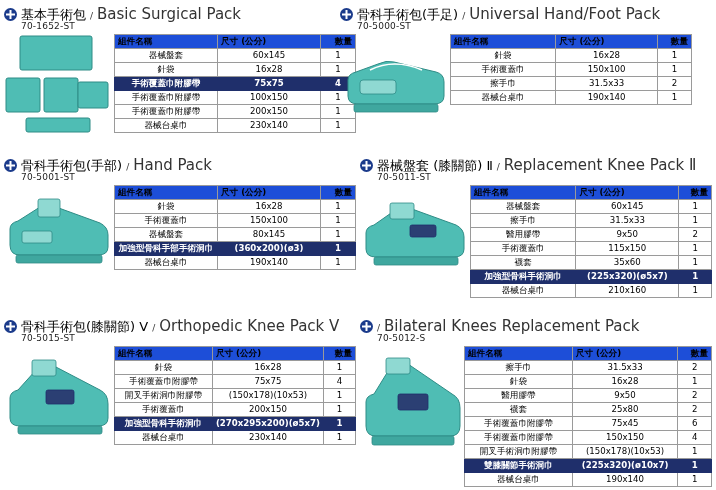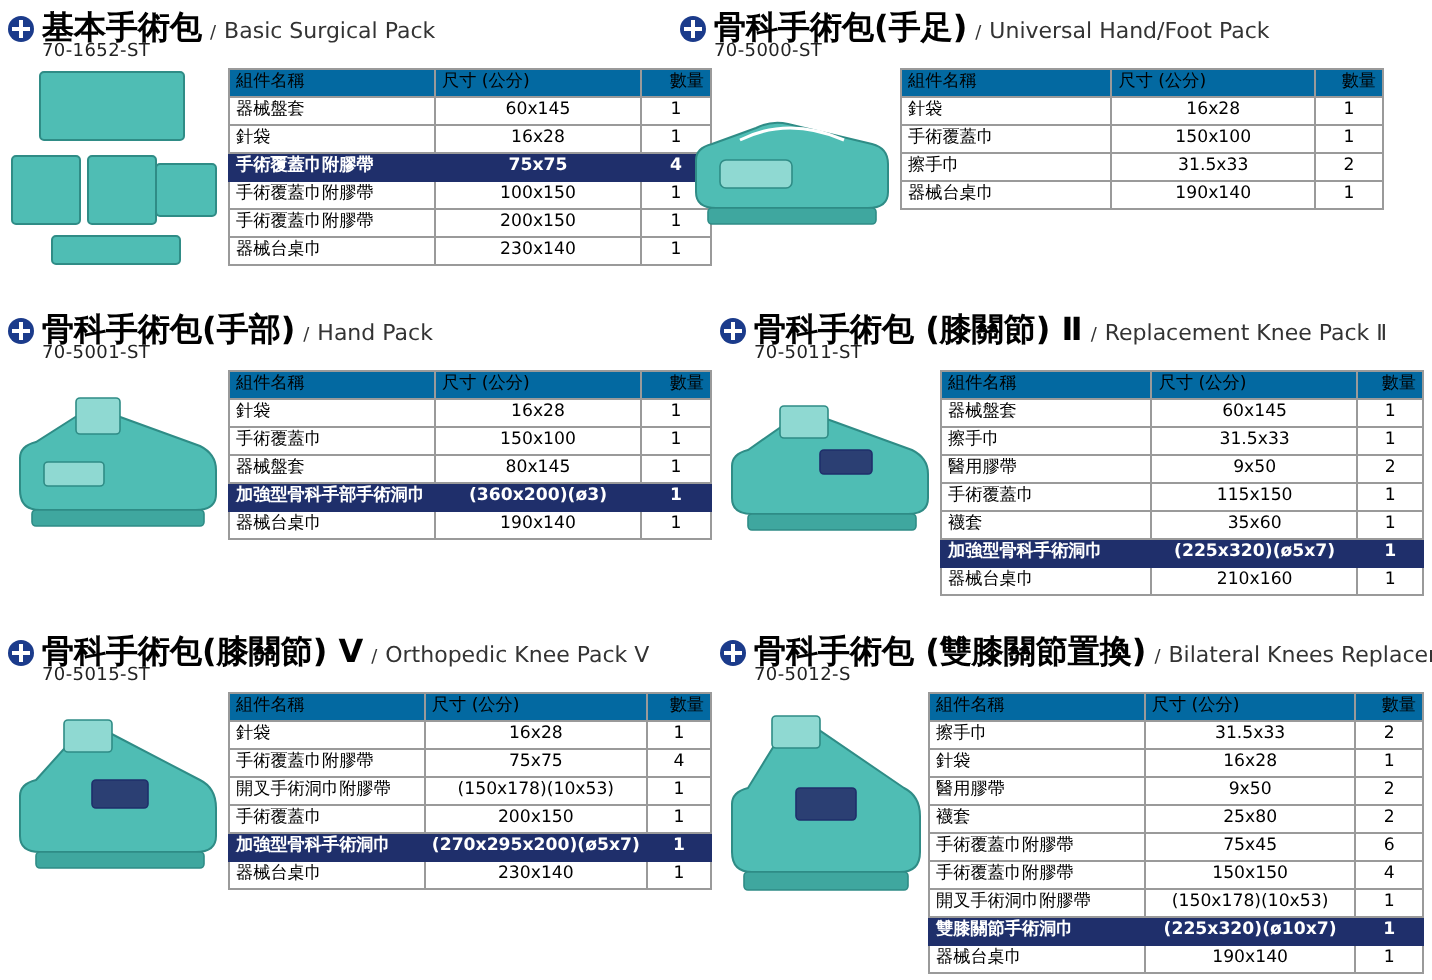--- a/index.html
+++ b/index.html
@@ -31,27 +31,27 @@
     white-space: nowrap;
   }
   .cross-icon {
     width: 13px;
     height: 13px;
     flex: 0 0 13px;
     position: relative;
     top: 2px;
   }
   .title-zh {
-    font-size: 16px;
-    font-weight: bold;
+    font-size: 13px;
+    font-weight: normal;
     letter-spacing: 0px;
     color: #000;
   }
   .title-en {
-    font-size: 11px;
+    font-size: 15px;
     color: #333;
     font-weight: normal;
   }
   .slash {
     font-size: 9px;
     color: #333;
   }
   .code {
     font-size: 9px;
     color: #222;
@@ -75,29 +75,29 @@
   }
   table.spec th, table.spec td {
     border: 1px solid #9a9a9a;
     padding: 0 3px;
     height: 13px;
     line-height: 13px;
     white-space: nowrap;
     overflow: hidden;
   }
   table.spec thead th {
-    background: #0369a1;
-    font-weight: normal;
+    background: #1d4ed8;
+    font-weight: bold;
     font-size: 8.6px;
     text-align: left;
     color: #000;
   }
   table.spec thead th.c-size { text-align: left; }
   table.spec thead th.c-qty { text-align: right; }
-  td.c-name { text-align: left; }
+  td.c-name { text-align: center; }
   td.c-size { text-align: center; }
   td.c-qty  { text-align: center; }
   tr.hl td {
     background: #1f2f6b;
     color: #ffffff;
     font-weight: bold;
     border-color: #1f2f6b;
   }
   
   .w-name { width: 96px; }
@@ -306,21 +306,21 @@
 
   <div class="panel" style="left:360px; top:155px;">
     <div class="panel-header">
       <span class="cross-icon">
         <svg width="13" height="13" viewBox="0 0 13 13">
             <circle cx="6.5" cy="6.5" r="6.5" fill="#1b3b8b"></circle>
             <rect x="5.5" y="2" width="2" height="9" fill="#fff"></rect>
             <rect x="2" y="5.5" width="9" height="2" fill="#fff"></rect>
           </svg>
       </span>
-      <span class="title-zh">骨科手術包 (膝關節) Ⅱ</span>
+      <span class="title-zh">器械盤套 (膝關節) Ⅱ</span>
       <span class="slash">/</span>
       <span class="title-en">Replacement Knee Pack Ⅱ</span>
     </div>
     <div class="code">70-5011-ST</div>
     <div class="body-row">
       <div class="img-box">
         <svg class="illu" width="110" height="100" viewBox="0 0 110 100">
           <path d="M6 64 L6 48 Q6 42 14 40 L34 26 Q42 20 52 24 L96 40 Q104 44 104 52 L104 64 Q104 72 94 72 L16 72 Q6 72 6 64 Z" fill="#4fbdb4" stroke="#2f8c86" stroke-width="1"></path>
           <rect x="30" y="18" width="24" height="16" rx="2" fill="#8fd9d2" stroke="#2f8c86" stroke-width="0.8"></rect>
           <rect x="50" y="40" width="26" height="12" rx="2" fill="#2b3f73" stroke="#1f2f6b" stroke-width="0.8"></rect>
@@ -445,21 +445,20 @@
 
   <div class="panel" style="left:360px; top:316px;">
     <div class="panel-header">
       <span class="cross-icon">
         <svg width="13" height="13" viewBox="0 0 13 13">
             <circle cx="6.5" cy="6.5" r="6.5" fill="#1b3b8b"></circle>
             <rect x="5.5" y="2" width="2" height="9" fill="#fff"></rect>
             <rect x="2" y="5.5" width="9" height="2" fill="#fff"></rect>
           </svg>
       </span>
-      <span class="title-zh">骨科手術包 (雙膝關節置換)</span>
       <span class="slash">/</span>
       <span class="title-en">Bilateral Knees Replacement Pack</span>
     </div>
     <div class="code">70-5012-S</div>
     <div class="body-row">
       <div class="img-box">
         <svg class="illu" width="104" height="118" viewBox="0 0 104 118">
           <path d="M6 80 L6 56 Q6 50 14 48 L30 22 Q38 14 48 18 L92 48 Q100 52 100 62 L100 80 Q100 90 90 90 L16 90 Q6 90 6 80 Z" fill="#4fbdb4" stroke="#2f8c86" stroke-width="1"></path>
           <rect x="26" y="12" width="24" height="16" rx="2" fill="#8fd9d2" stroke="#2f8c86" stroke-width="0.8"></rect>
           <rect x="38" y="48" width="30" height="16" rx="2" fill="#2b3f73" stroke="#1f2f6b" stroke-width="0.8"></rect>

